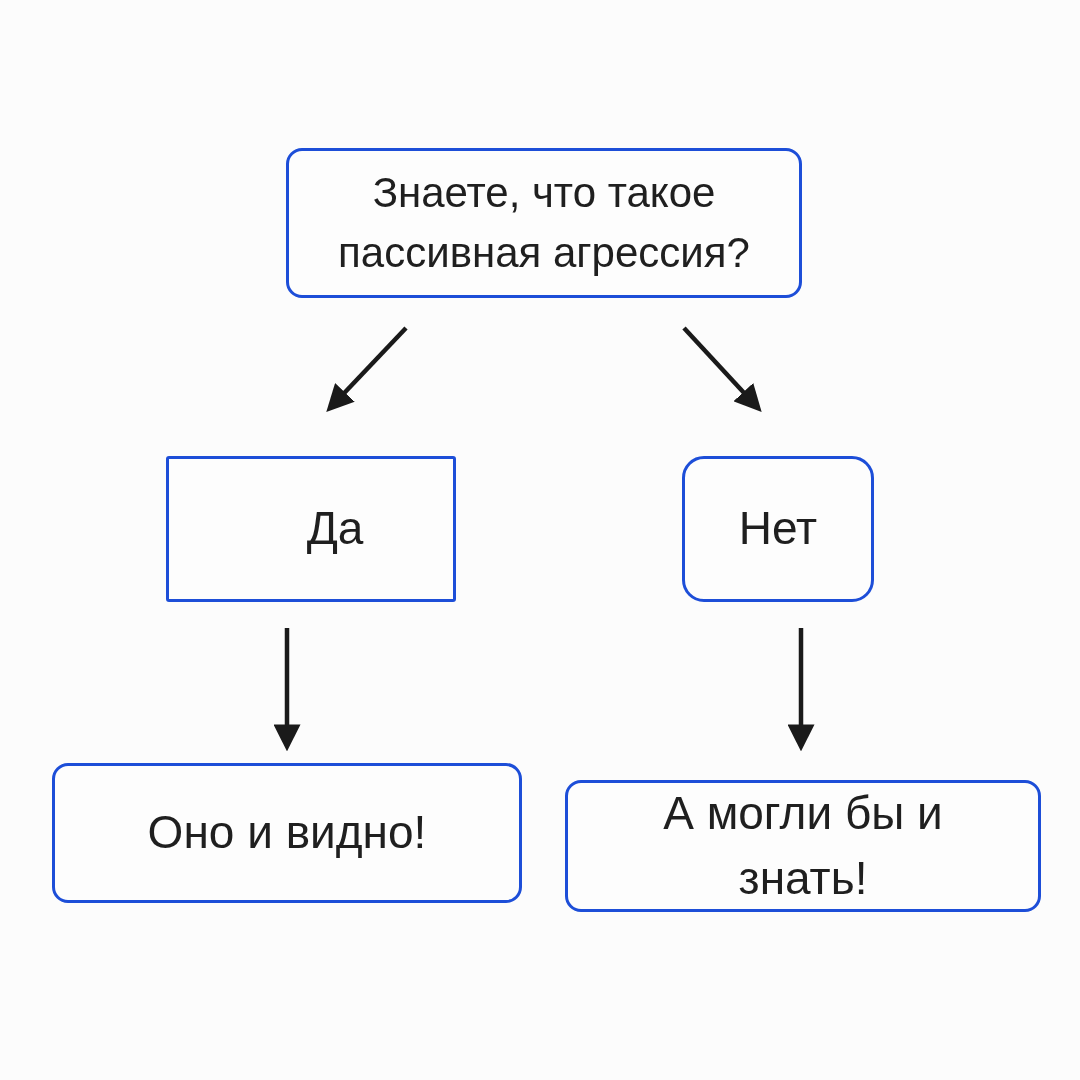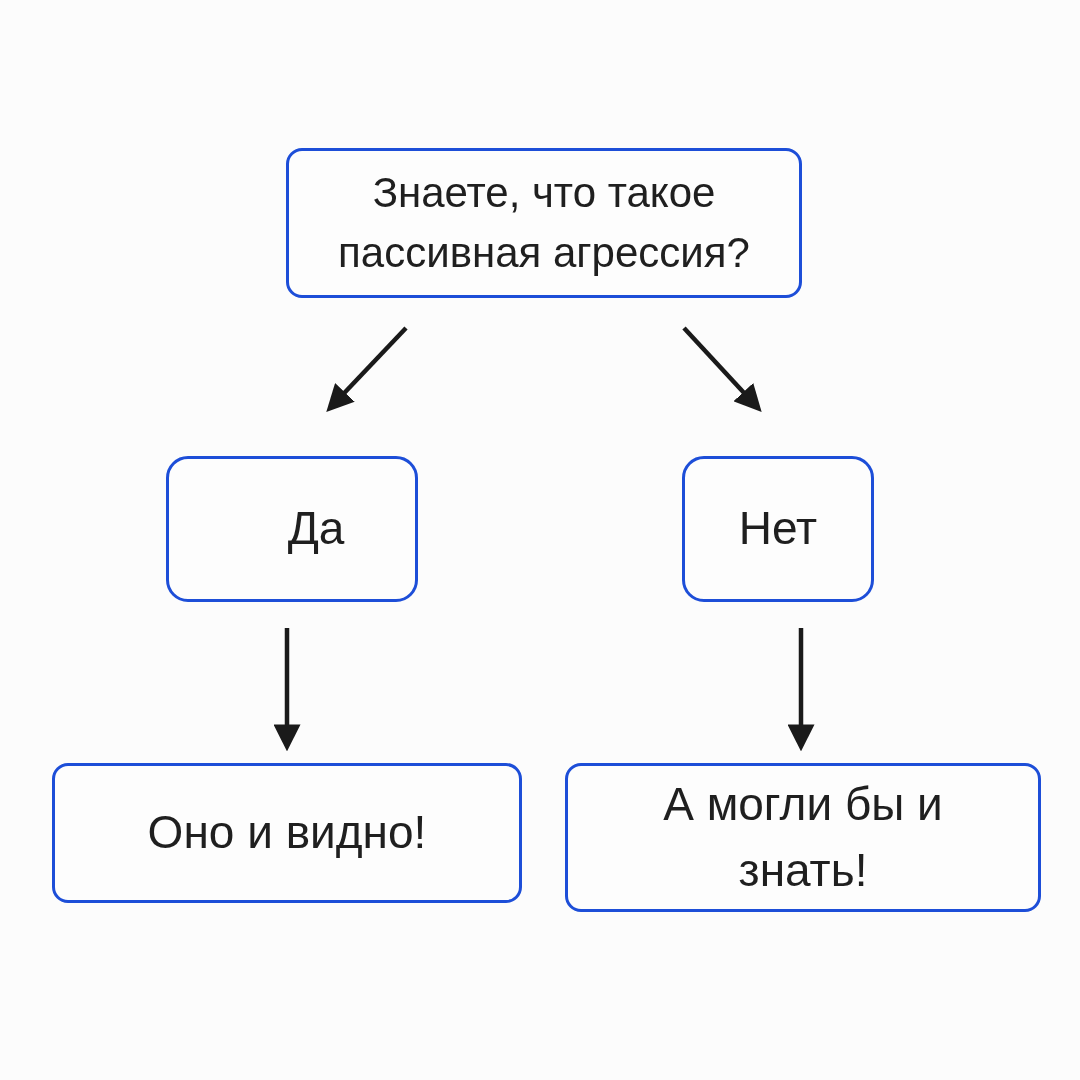--- a/index.html
+++ b/index.html
@@ -35,40 +35,40 @@
     line-height: 1.42;
   }
   .node-question {
     left: 286px; top: 148px;
     width: 516px; height: 150px;
     border-radius: 16px;
     font-size: 42px;
   }
   .node-yes {
     left: 166px; top: 456px;
-    width: 252px; height: 146px;
-    border-radius: 22px;
+    width: 290px; height: 146px;
+    border-radius: 3px;
     font-size: 46px;
     padding-left: 48px;
   }
   .node-no {
     left: 682px; top: 456px;
     width: 192px; height: 146px;
     border-radius: 22px;
     font-size: 46px;
   }
   .node-yes-outcome {
     left: 52px; top: 763px;
     width: 470px; height: 140px;
     border-radius: 16px;
     font-size: 46px;
   }
   .node-no-outcome {
-    left: 565px; top: 763px;
-    width: 476px; height: 149px;
+    left: 565px; top: 780px;
+    width: 476px; height: 132px;
     border-radius: 16px;
     font-size: 46px;
   }
   .arrows {
     position: absolute;
     left: 0; top: 0;
     width: 1080px;
     height: 1080px;
     pointer-events: none;
   }

